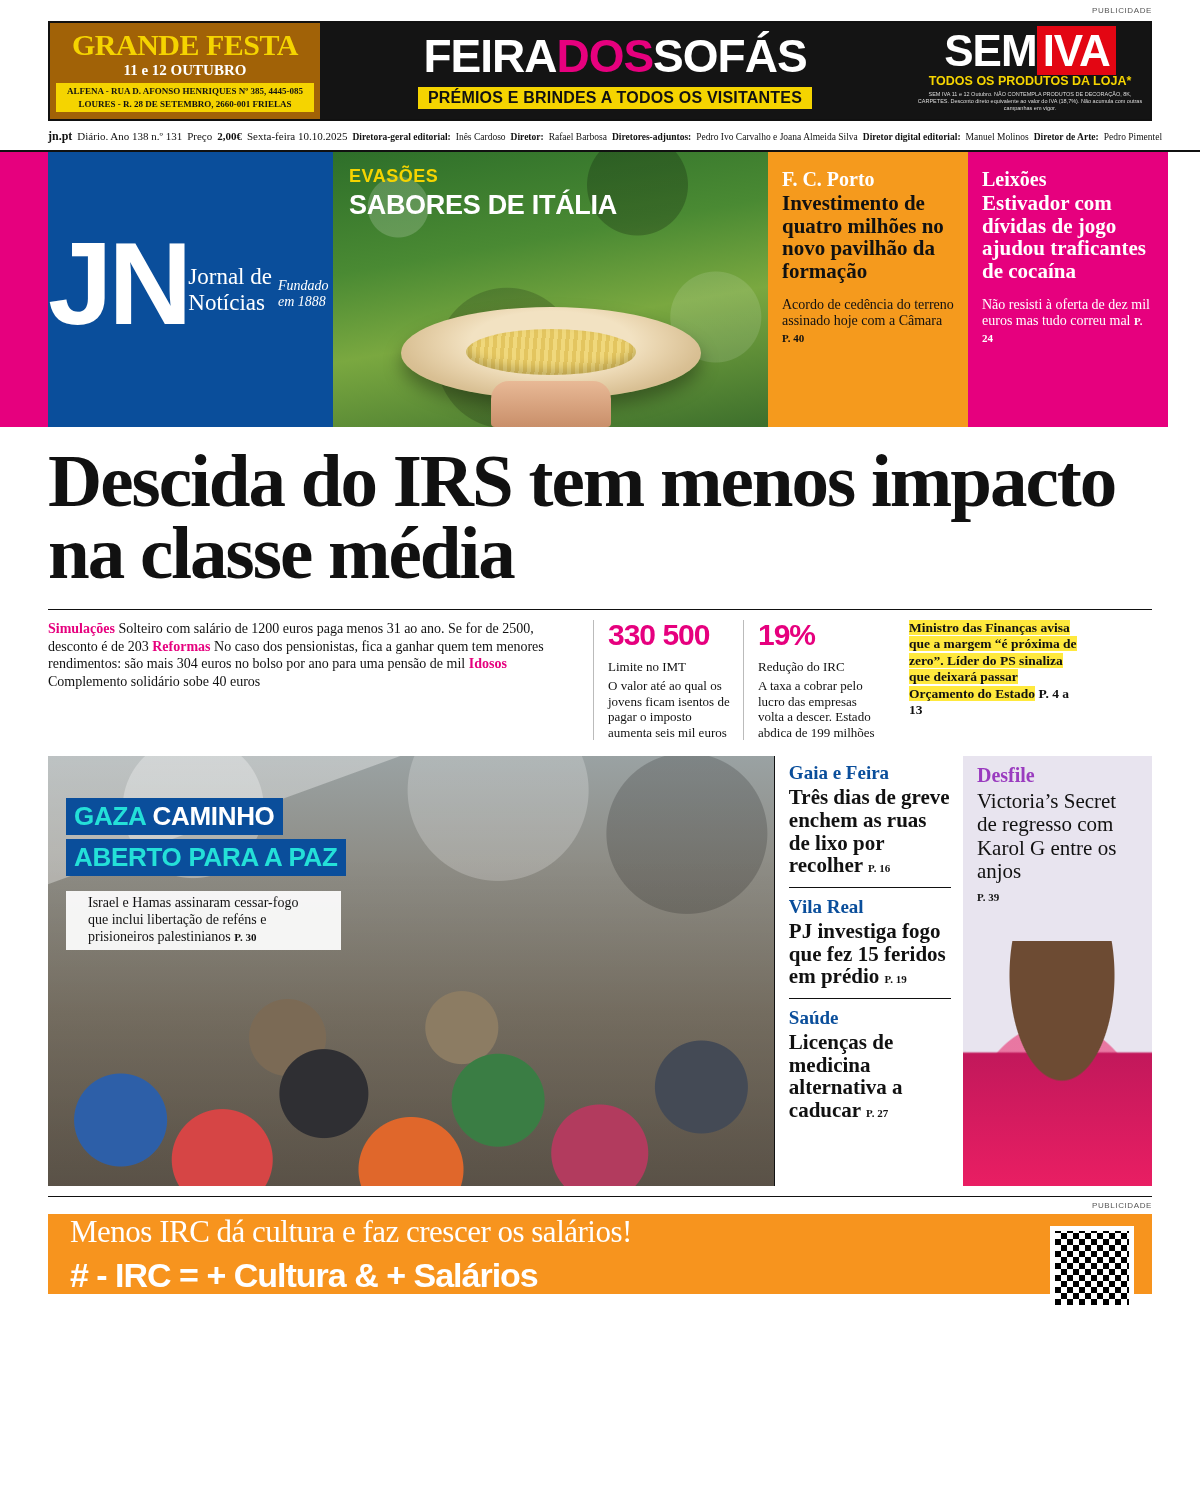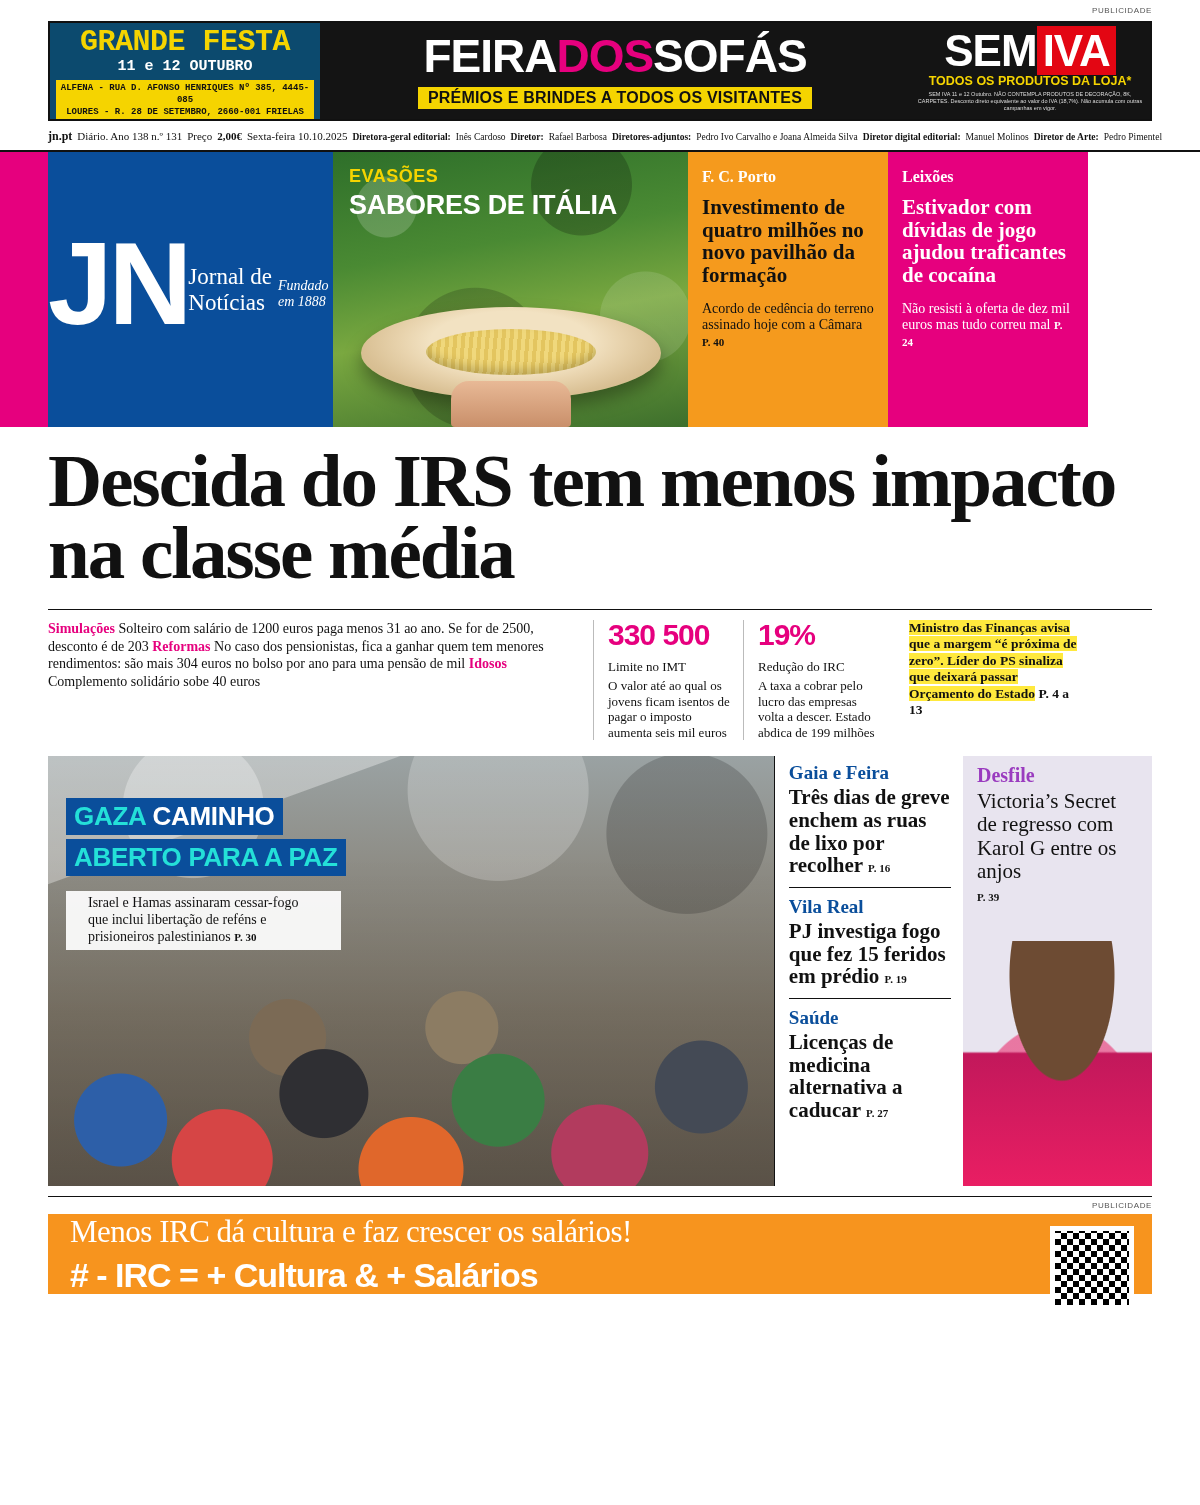--- a/index.html
+++ b/index.html
@@ -27,25 +27,25 @@
   .topad-wrap { padding:6px 48px 0 48px; }
   .topad {
     height:100px;
     background:#141414;
     border:2px solid #111;
     display:flex;
     align-items:stretch;
     overflow:hidden;
   }
   .topad-left {
-    width:270px; background:#0c4a6e; color:#fff;
-    display:flex; flex-direction:column; justify-content:flex-start;
+    width:270px; background:#a16207; color:#fff;
+    display:flex; flex-direction:column; justify-content:center;
     padding:4px 6px;
     text-align:center;
-    font-family:Liberation Mono, monospace;
+    font-family:Liberation Serif, serif;
   }
   .topad-left .gf {
     color:#f5d400; font-weight:bold; font-size:30px; line-height:1;
     letter-spacing:-.5px;
   }
   .topad-left .dates {
     color:#fff; font-weight:bold; font-size:15px; line-height:1.2; margin-top:1px;
   }
   .topad-left .addr {
     background:#f5d400; color:#111; font-weight:bold; font-size:9px;
@@ -94,21 +94,21 @@
     padding-bottom:10px;
   }
   .hs-logo .jn {
     font-family:"Liberation Sans", sans-serif;
     font-weight:bold; font-size:116px; line-height:.9; letter-spacing:-4px;
   }
   .hs-logo .jn-sub { font-size:23px; margin-top:10px; }
   .hs-logo .jn-found { font-size:14px; font-style:italic; margin-top:19px; }
 
   .hs-photo {
-    width:355px; position:relative; overflow:hidden;
+    width:435px; position:relative; overflow:hidden;
     background:linear-gradient(170deg,#2e6f2a 0%,#4a8a33 35%,#7aa840 60%,#3d6f2c 100%);
     text-decoration:underline;
   }
   .hs-photo .leafy {
     position:absolute; inset:0;
     background:
       radial-gradient(circle at 15% 20%, rgba(255,255,255,.18) 0 30px, transparent 31px),
       radial-gradient(circle at 70% 12%, rgba(0,0,0,.22) 0 50px, transparent 51px),
       radial-gradient(circle at 40% 75%, rgba(0,0,0,.18) 0 70px, transparent 71px),
       radial-gradient(circle at 88% 60%, rgba(255,255,255,.12) 0 45px, transparent 46px);
@@ -141,21 +141,21 @@
     background:linear-gradient(180deg,#e8b996,#c98f6a);
   }
 
   .hs-col {
     width:200px; padding:16px 14px 10px 14px;
     font-family:"Liberation Serif", serif;
   }
   .hs-orange { background:#f59a1d; }
   .hs-pink2 { background:#e6007e; }
   .hs-col .kicker {
-    font-size:16px; font-weight:bold; color:#fff; margin-bottom:10px;
+    font-size:20px; font-weight:bold; color:#fff; margin-bottom:1px;
   }
   .hs-orange .kicker { color:#fff; }
   .hs-col .lead {
     font-size:21px; font-weight:bold; line-height:1.08; color:#111;
   }
   .hs-pink2 .lead { color:#fff; }
   .hs-col .sub {
     margin-top:14px; font-size:14px; line-height:1.18; color:#111;
   }
   .hs-pink2 .sub { color:#fff; }

